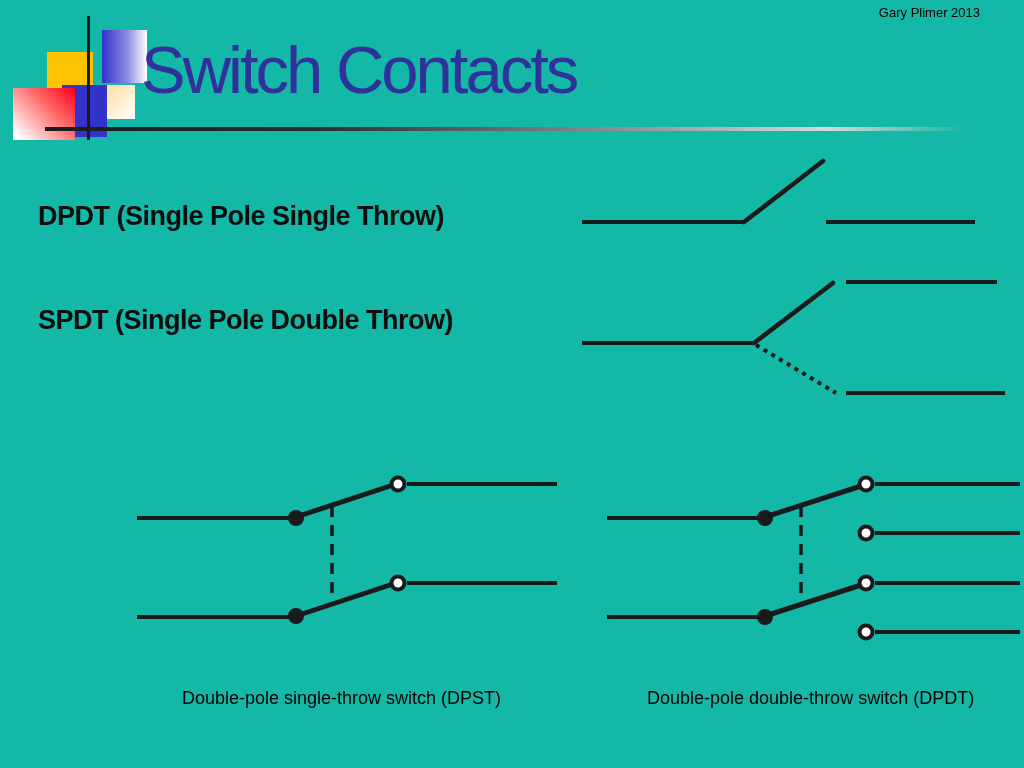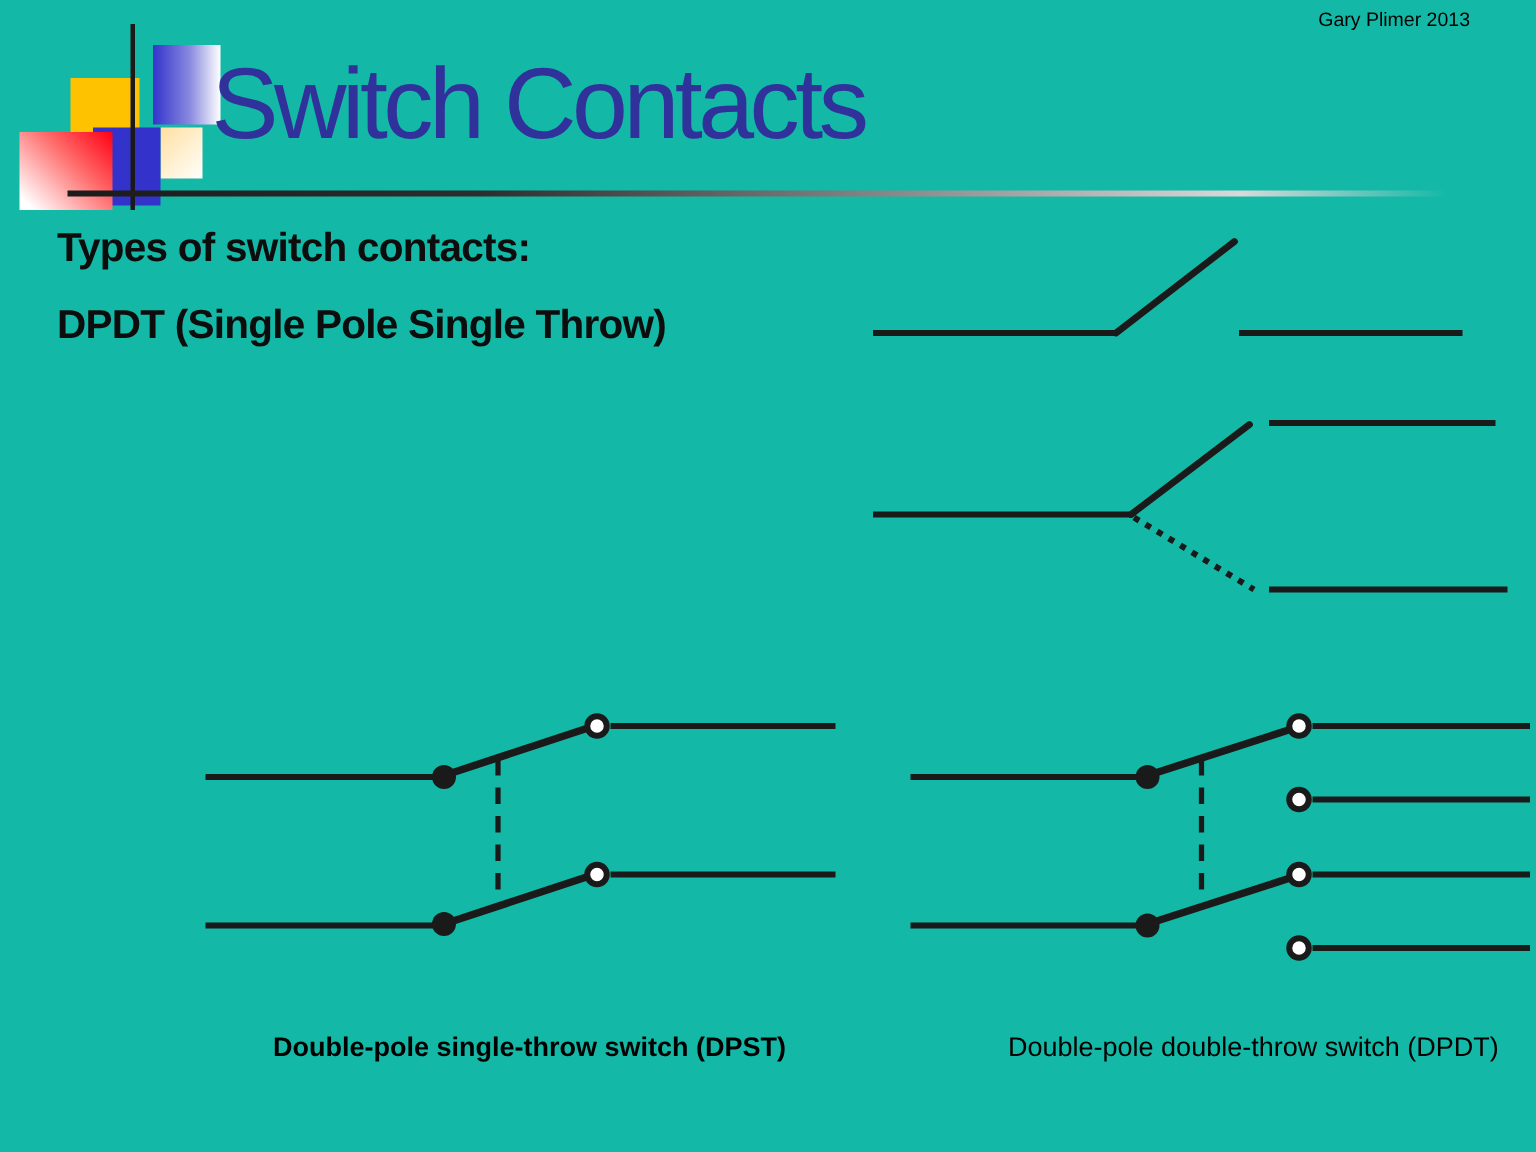--- a/index.html
+++ b/index.html
@@ -32,22 +32,22 @@
   
   .attribution{top:5px;right:44px;font-size:13px;color:#000;}
   .title{left:141px;top:36px;font-size:67px;font-weight:normal;letter-spacing:-3px;
     color:var(--title-color);line-height:1;}
   .bodyline{left:38px;font-size:27px;font-weight:bold;color:var(--text-color);
     letter-spacing:-0.5px;line-height:1.1;}
   .intro{top:151px;}
   .spst-label{top:202px;}
   .spdt-label{top:306px;}
   .caption{font-size:18px;color:#000;top:688px;white-space:nowrap;}
-  .caption-dpst{left:182px;font-weight:bold;}
-  .caption-dpdt{left:672px;}
+  .caption-dpst{left:182px;}
+  .caption-dpdt{left:647px;}
   
   svg.schematic{left:0;top:0;}
   .wire{stroke:var(--line-color);stroke-width:4;fill:none;}
   .lever{stroke:var(--line-color);stroke-width:5;fill:none;stroke-linecap:round;}
   .diag{stroke:var(--line-color);stroke-width:4.5;fill:none;stroke-linecap:round;}
   .dotted{stroke:var(--line-color);stroke-width:4;fill:none;stroke-dasharray:4 5;}
   .dashed{stroke:var(--line-color);stroke-width:3.5;fill:none;stroke-dasharray:11 8;}
   .contact-filled{fill:var(--line-color);stroke:none;}
   .contact-open{fill:#ffffff;stroke:var(--line-color);stroke-width:4;}
 </style>
@@ -59,22 +59,22 @@
   <div class="abs sq-blue-grad"></div>
   <div class="abs sq-yellow"></div>
   <div class="abs sq-pale"></div>
   <div class="abs sq-blue"></div>
   <div class="abs sq-red"></div>
   <div class="abs vline"></div>
   <div class="abs hline"></div>
 
   <div class="abs attribution">Gary Plimer 2013</div>
   <h1 class="abs title" style="margin:0">Switch Contacts</h1>
-  <div class="abs bodyline intro">Types of switch contacts:</div>
   <div class="abs bodyline spst-label">DPDT (Single Pole Single Throw)</div>
+  <div class="abs bodyline spdt-label">SPDT (Single Pole Double Throw)</div>
   <div class="abs caption caption-dpst">Double-pole single-throw switch (DPST)</div>
   <div class="abs caption caption-dpdt">Double-pole double-throw switch (DPDT)</div>
 
   <svg class="abs schematic" width="1024" height="768" viewBox="0 0 1024 768">
 
     <g>
       <line class="wire" x1="582" y1="222" x2="744" y2="222"></line>
       <line class="diag" x1="744" y1="222" x2="823" y2="161"></line>
       <line class="wire" x1="826" y1="222" x2="975" y2="222"></line>
     </g>

